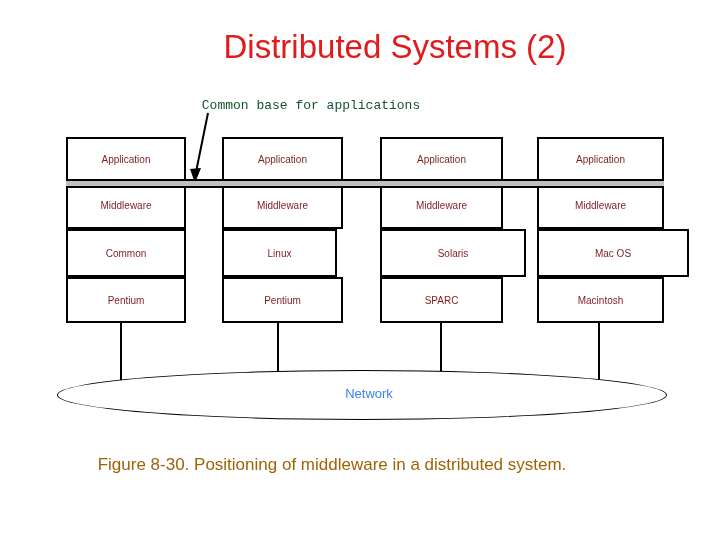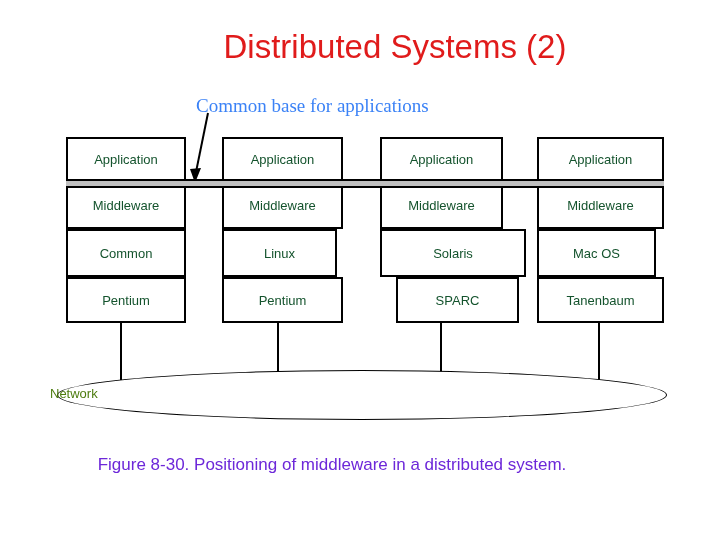--- a/index.html
+++ b/index.html
@@ -49,43 +49,43 @@
     height: 440px;
   }
 
   
   #annotation-label {
     position: absolute;
     left: 196px;
     top: 98px;
     width: 230px;
     text-align: center;
-    font-size: 19px;
+    font-size: 13px;
     line-height: 16px;
-    color: #3b82f6;
-    font-family: Liberation Serif, serif;
+    color: #14532d;
+    font-family: Liberation Mono, monospace;
     white-space: nowrap;
   }
 
   
   .stack-column {
     position: absolute;
     box-sizing: border-box;
   }
   .stack-cell {
     position: absolute;
     left: 0;
     box-sizing: border-box;
     border: 2px solid #000000;
     background: #ffffff;
     display: flex;
     align-items: center;
     justify-content: center;
-    font-size: 13px;
-    color: #14532d;
+    font-size: 10px;
+    color: #7f1d1d;
     font-family: "Liberation Sans", sans-serif;
     white-space: nowrap;
   }
 
   
   #common-base-bar {
     position: absolute;
     left: 66px;
     top: 179px;
     width: 598px;
@@ -108,38 +108,38 @@
     top: 370px;
     width: 610px;
     height: 50px;
     border: 1.5px solid #000000;
     border-radius: 50% / 50%;
     background: #ffffff;
     box-sizing: border-box;
   }
   #network-label {
     position: absolute;
-    left: 50px;
+    left: 64px;
     top: 386px;
     width: 610px;
-    text-align: left;
+    text-align: center;
     font-size: 13px;
-    color: #4d7c0f;
+    color: #3b82f6;
     font-family: "Liberation Sans", sans-serif;
   }
 
   
   #figure-caption {
     position: absolute;
     left: 0;
     top: 455px;
     width: 664px;
     text-align: center;
     font-size: 17px;
-    color: #6d28d9;
+    color: #a16207;
     font-family: "Liberation Sans", sans-serif;
     white-space: nowrap;
   }
 
   
   #footer {
     position: absolute;
     left: 0;
     top: 514px;
     width: 720px;
@@ -191,28 +191,28 @@
       <div class="stack-cell" style="top:0px; width:121px; height:44px;">Application</div>
       <div class="stack-cell" style="top:44px; width:121px; height:48px;">Middleware</div>
       <div class="stack-cell" style="top:92px; width:115px; height:48px;">Linux</div>
       <div class="stack-cell" style="top:140px; width:121px; height:46px;">Pentium</div>
     </div>
 
     <div class="stack-column" style="left:380px; top:137px; width:123px; height:186px;">
       <div class="stack-cell" style="top:0px; width:123px; height:44px;">Application</div>
       <div class="stack-cell" style="top:44px; width:123px; height:48px;">Middleware</div>
       <div class="stack-cell" style="top:92px; width:146px; height:48px;">Solaris</div>
-      <div class="stack-cell" style="top:140px; width:123px; height:46px;margin-left:16px;">SPARC</div>
+      <div class="stack-cell" style="top:140px; width:123px; height:46px;">SPARC</div>
     </div>
 
     <div class="stack-column" style="left:537px; top:137px; width:127px; height:186px;">
       <div class="stack-cell" style="top:0px; width:127px; height:44px;">Application</div>
       <div class="stack-cell" style="top:44px; width:127px; height:48px;">Middleware</div>
-      <div class="stack-cell" style="top:92px; width:119px; height:48px;">Mac OS</div>
-      <div class="stack-cell" style="top:140px; width:127px; height:46px;">Tanenbaum</div>
+      <div class="stack-cell" style="top:92px; width:152px; height:48px;">Mac OS</div>
+      <div class="stack-cell" style="top:140px; width:127px; height:46px;">Macintosh</div>
     </div>
 
     <div id="common-base-bar"></div>
 
     <div class="connector-line" style="left:120px; top:323px; height:57px;"></div>
     <div class="connector-line" style="left:277px; top:323px; height:51px;"></div>
     <div class="connector-line" style="left:440px; top:323px; height:51px;"></div>
     <div class="connector-line" style="left:598px; top:323px; height:57px;"></div>
 
     <div id="network-ellipse"></div>

